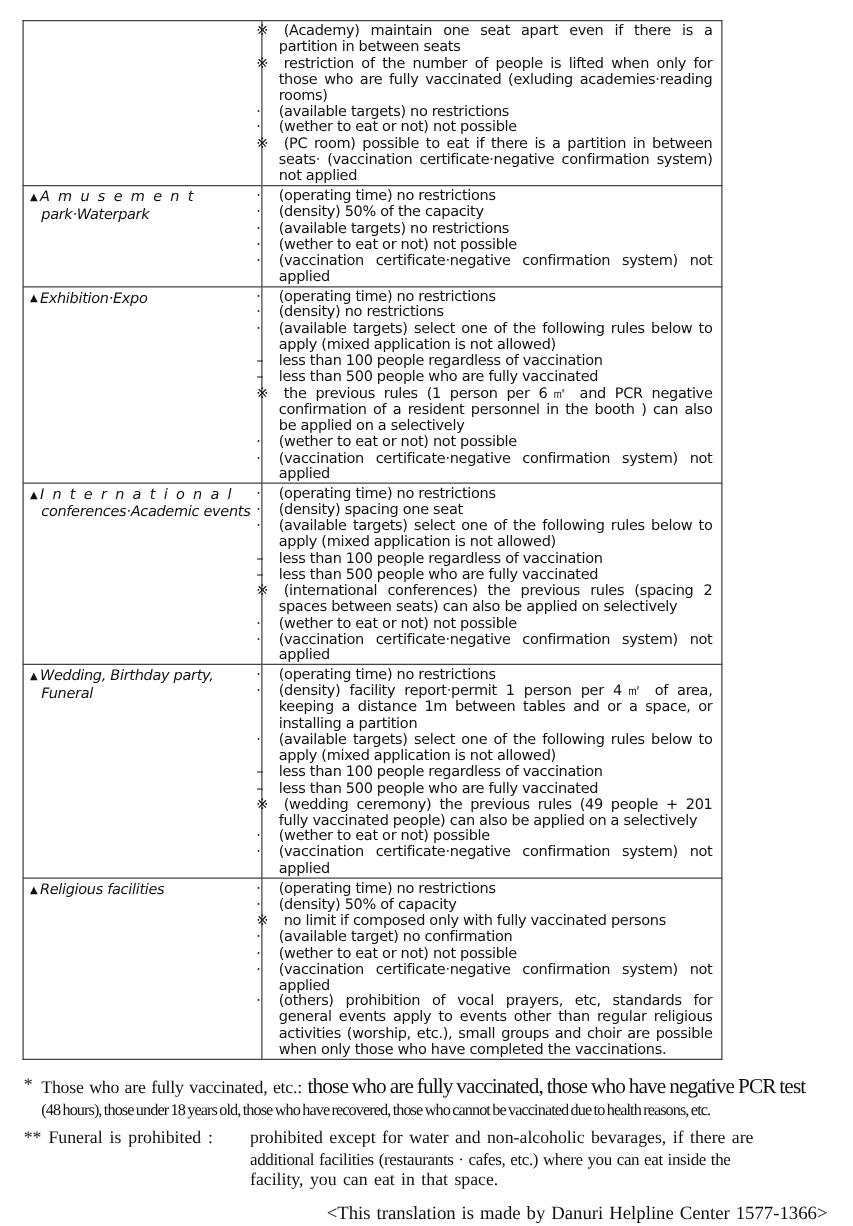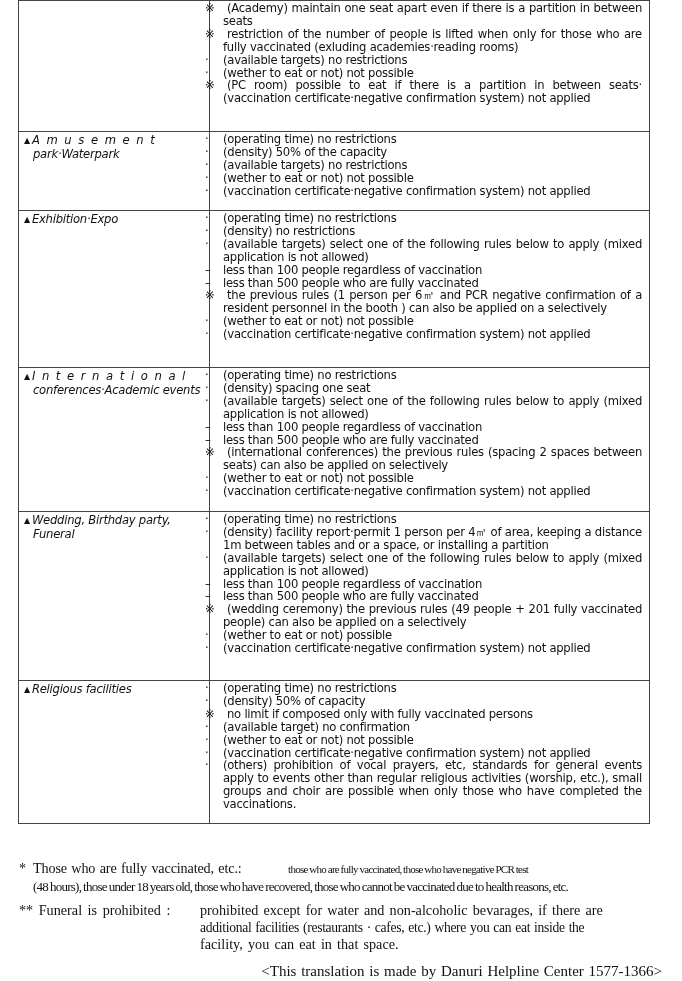--- a/index.html
+++ b/index.html
@@ -1,19 +1,19 @@
 <!DOCTYPE html>
 <html><head>
 <meta charset="utf-8">
 <style>
   html, body { margin: 0; padding: 0; background: #ffffff; }
   body { width: 682px; height: 981px; position: relative; overflow: hidden; color: #111; }
   .sheet { position: absolute; left: 0; top: 0; width: 682px; height: 981px; }
   table.rules {
-    position: absolute; left: 18px; top: 0; width: 632px;
+    position: absolute; left: 18px; top: 16px; width: 560px;
     border-collapse: collapse;
     font-family: "DejaVu Sans", sans-serif;
     font-size: 11.6px; line-height: 12.9px;
     letter-spacing: -0.25px;
   }
   table.rules td {
     border: 1.3px solid #444;
     vertical-align: top;
     padding: 0;
   }
@@ -27,21 +27,21 @@
   .line .mk { display: inline-block; width: 9px; }
   .line.star .mk { width: 13px; }
   .line.wrap { padding-left: 9px; text-indent: -9px; }
   .line.star.wrap { padding-left: 9px; text-indent: -9px; }
 
   .notes { position: absolute; left: 33px; top: 860px; width: 620px;
     font-family: "Liberation Serif", serif; font-size: 14.2px; line-height: 17px; color: #111; }
   .note1 { position: absolute; left: 0; top: 0; width: 640px; }
   .note1 .mk { position: absolute; left: -14px; top: 0; }
   .note1 .l1 { display: block; letter-spacing: -0.15px; word-spacing: 1px; }
-  .note1 .l1 .cond { font-size: 11px; letter-spacing: -0.7px; word-spacing: -0.5px; margin-left: 42px; }
+  .note1 .l1 .cond { font-size: 17px; letter-spacing: -0.7px; word-spacing: -0.5px; }
   .note1 .l2 { display: block; font-size: 13px; letter-spacing: -0.75px; word-spacing: -0.6px; margin-left: 0; }
   .note2 { position: absolute; left: -14px; top: 42px; width: 640px; }
   .note2 .head { position: absolute; left: 0; top: 0; white-space: nowrap; word-spacing: 2px; }
   .note2 .body { position: absolute; left: 181px; top: 0; width: 458px; }
   .note2 .body span { display: block; white-space: nowrap; }
   .note2 .body .b1 { word-spacing: 1.6px; }
   .note2 .body .b2 { font-size: 13.6px; letter-spacing: -0.3px; word-spacing: 0.8px; }
   .credit { position: absolute; left: 210px; top: 963px; width: 452px; text-align: right;
     font-family: "Liberation Serif", serif; font-size: 15px; line-height: 17px; word-spacing: 1px; }
 </style>

